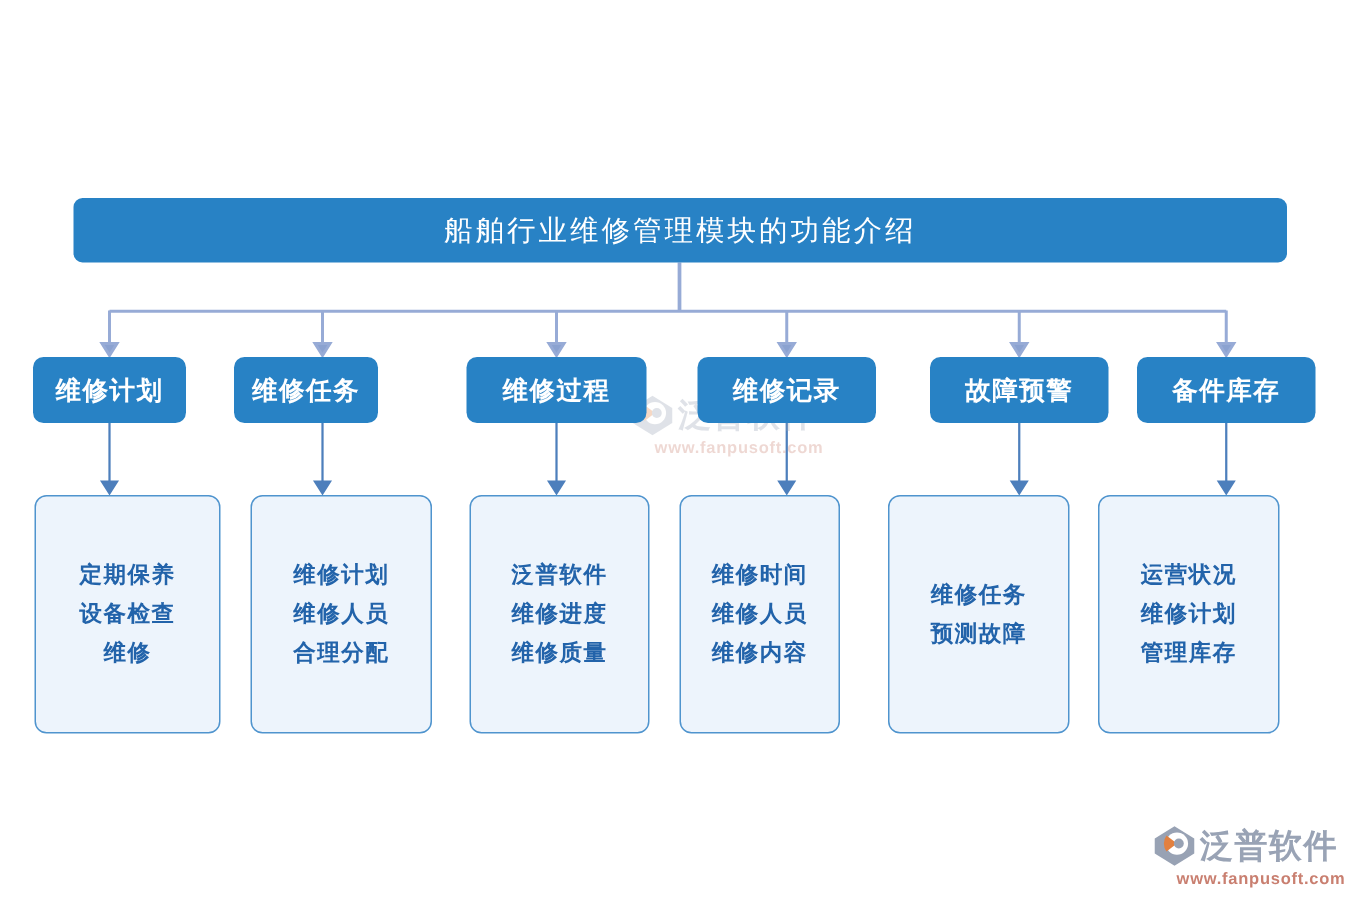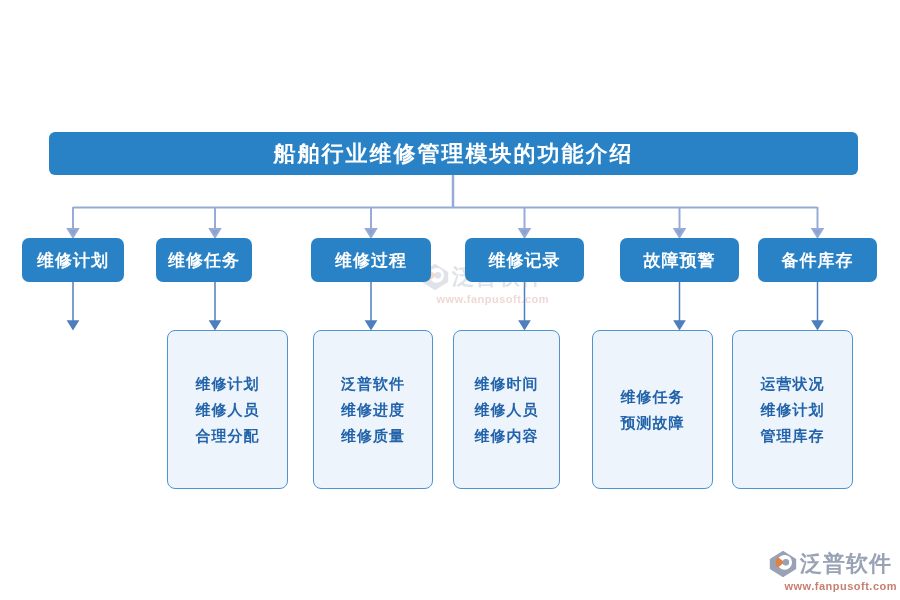--- a/index.html
+++ b/index.html
@@ -14,21 +14,21 @@
   }
   *{margin:0;padding:0;box-sizing:border-box;}
   html,body{background:#fff;}
   body{font-family:"Liberation Sans","DejaVu Sans",sans-serif;}
   .canvas{position:relative;width:900px;height:600px;background:#fff;overflow:hidden;}
   .connectors{position:absolute;left:0;top:0;width:900px;height:600px;z-index:1;}
   .title-bar{
     position:absolute;left:49px;top:132px;width:809px;height:43px;z-index:2;
     background:var(--primary-blue);border-radius:6px;
     display:flex;align-items:center;justify-content:center;
-    color:#fff;font-size:22px;font-weight:bold;letter-spacing:2px;
+    color:#fff;font-size:19px;font-weight:normal;letter-spacing:2px;
   }
   .mod{
     position:absolute;top:238px;height:44px;z-index:2;
     background:var(--primary-blue);border-radius:7px;
     display:flex;align-items:center;justify-content:center;
     color:#fff;font-size:17px;font-weight:bold;letter-spacing:1px;
   }
   .detail{
     position:absolute;top:330px;height:159px;z-index:2;
     background:var(--detail-fill);
@@ -95,20 +95,27 @@
 
   <div class="title-bar">船舶行业维修管理模块的功能介绍</div>
 
   <div class="mod" style="left:22px;width:102px">维修计划</div>
   <div class="mod" style="left:156px;width:96px">维修任务</div>
   <div class="mod" style="left:311px;width:120px">维修过程</div>
   <div class="mod" style="left:620px;width:119px">故障预警</div>
   <div class="mod" style="left:465px;width:119px">维修记录</div>
   <div class="mod" style="left:758px;width:119px">备件库存</div>
 
+  <div class="detail" style="left:23px;width:124px">
+    <div class="lines">
+      <span>定期保养</span>
+      <span>设备检查</span>
+      <span>维修</span>
+    </div>
+  </div>
   <div class="detail" style="left:167px;width:121px">
     <div class="lines">
       <span>维修计划</span>
       <span>维修人员</span>
       <span>合理分配</span>
     </div>
   </div>
   <div class="detail" style="left:313px;width:120px">
     <div class="lines">
       <span>泛普软件</span>

